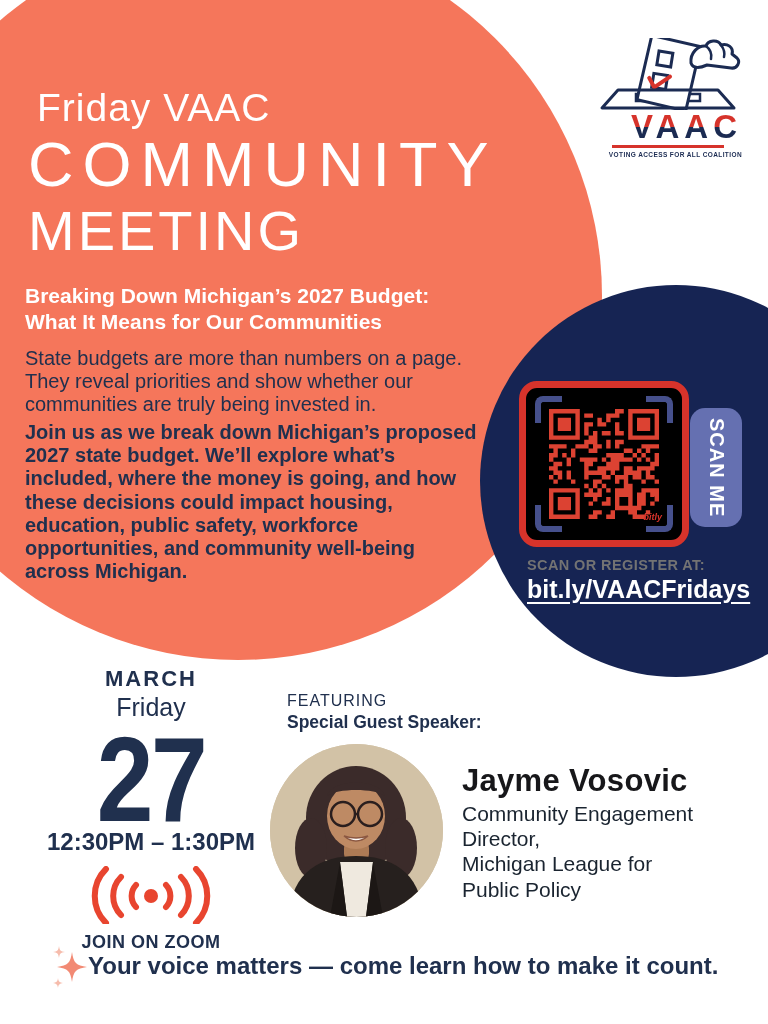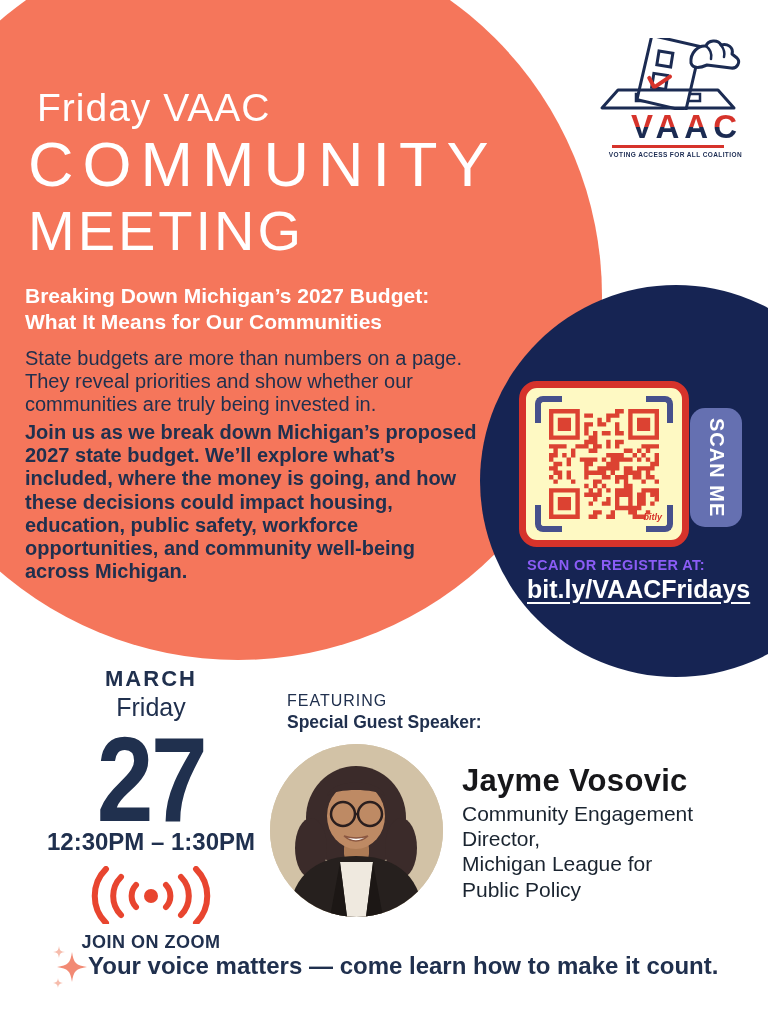--- a/index.html
+++ b/index.html
@@ -36,31 +36,31 @@
   .scanme{
     position:absolute;left:690px;top:408px;width:52px;height:119px;
     background:var(--tab,#6570B1);border-radius:15px;
     display:flex;align-items:center;justify-content:center;
   }
   .scanme span{
     writing-mode:vertical-rl;color:#fff;font-weight:700;font-size:20px;letter-spacing:1px;white-space:nowrap;
   }
   .qr-card{
     position:absolute;left:519px;top:381px;width:170px;height:166px;
-    background:#fef9c3;border:7px solid var(--red,#D6332B);border-radius:18px;
+    background:#000000;border:7px solid var(--red,#D6332B);border-radius:18px;
   }
   .qr-inner{position:absolute;inset:0;}
   .qr-art{position:absolute;left:23px;top:21px;width:110px;height:110px;}
   .bracket{position:absolute;width:27px;height:27px;border:0 solid var(--bracket,#46508C);}
   .bracket.tl{left:9px;top:8px;border-left-width:6px;border-top-width:6px;border-top-left-radius:8px;}
   .bracket.tr{right:9px;top:8px;border-right-width:6px;border-top-width:6px;border-top-right-radius:8px;}
   .bracket.bl{left:9px;bottom:8px;border-left-width:6px;border-bottom-width:6px;border-bottom-left-radius:8px;}
   .bracket.br{right:9px;bottom:8px;border-right-width:6px;border-bottom-width:6px;border-bottom-right-radius:8px;}
   .bitly{position:absolute;right:20px;bottom:18px;color:var(--red,#D6332B);font-size:9px;font-weight:700;font-style:italic;}
-  .reg-label{position:absolute;left:527px;top:557px;font-size:14.5px;font-weight:700;color:#8b5cf6;letter-spacing:0.4px;}
+  .reg-label{position:absolute;left:527px;top:557px;font-size:14.5px;font-weight:700;color:#737373;letter-spacing:0.4px;}
   .reg-link{
     position:absolute;left:527px;top:575px;font-size:25px;font-weight:700;color:#fff;
     text-decoration:underline;text-underline-offset:4px;cursor:pointer;
   }
 
   
   .event{position:absolute;left:40px;top:666px;width:222px;text-align:center;color:var(--ink,#20304E);}
   .month{font-size:22px;font-weight:800;letter-spacing:2px;}
   .weekday{font-size:25px;font-weight:400;margin-top:1px;}
   .day{font-size:120px;font-weight:800;line-height:0.82;margin-top:8px;transform:scaleX(0.85);letter-spacing:-3px;}

